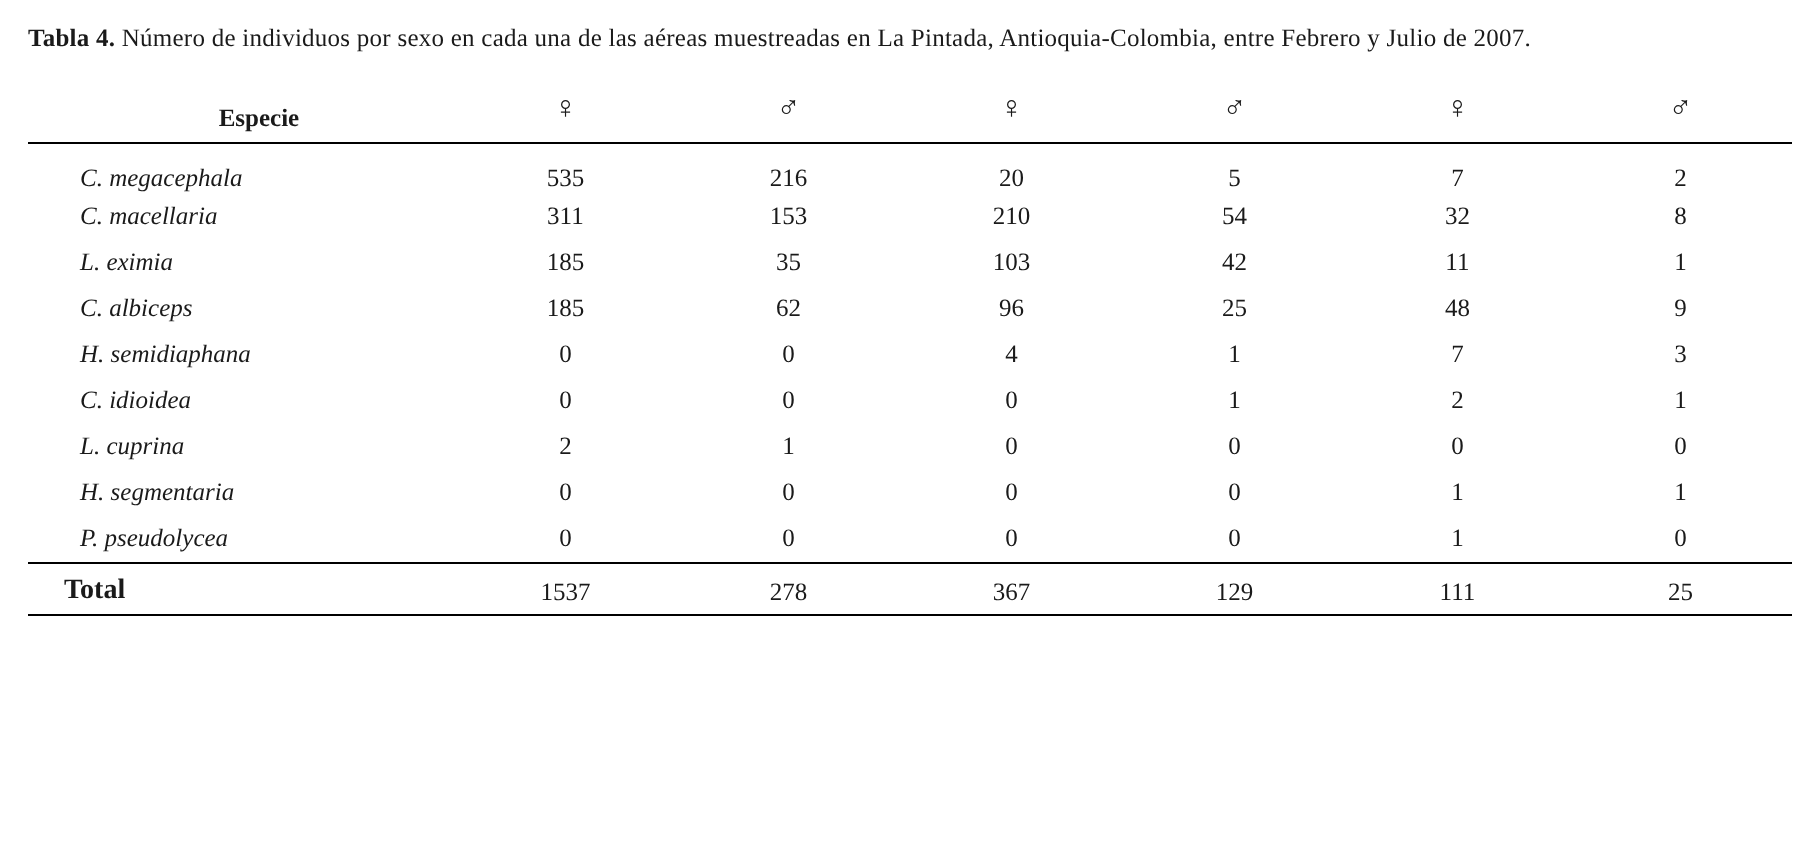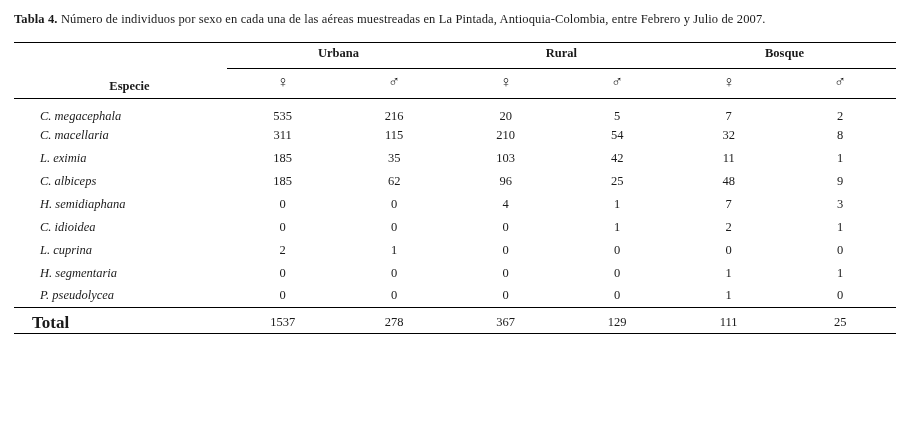--- a/index.html
+++ b/index.html
@@ -104,21 +104,21 @@
     text-align: center;
     font-size: 12.5px;
   }
   tfoot tr {
     height: 26px;
   }
   tfoot td.total-label {
     text-align: left;
     padding-left: 18px;
     font-weight: bold;
-    font-size: 17px;
+    font-size: 14px;
     padding-top: 4px;
   }
   tfoot td.num {
     padding-top: 4px;
   }
 </style>
 </head>
 <body>
 
 <div class="page">
@@ -132,26 +132,20 @@
     <colgroup>
       <col class="c-especie">
       <col class="c-num">
         <col class="c-num">
       <col class="c-num">
         <col class="c-num">
       <col class="c-num">
         <col class="c-num">
     </colgroup>
     <thead>
-      <tr class="grp-head rule-top">
-        <th class="blank"></th>
-        <th class="grp" colspan="2">Urbana</th>
-        <th class="grp" colspan="2">Rural</th>
-        <th class="grp" colspan="2">Bosque</th>
-      </tr>
       <tr class="sex-head rule-thin-bottom">
         <th class="especie-label">Especie</th>
         <th class="sex">♀</th>
         <th class="sex">♂</th>
         <th class="sex">♀</th>
         <th class="sex">♂</th>
         <th class="sex">♀</th>
         <th class="sex">♂</th>
       </tr>
     </thead>
@@ -161,21 +155,21 @@
         <td class="num">535</td>
         <td class="num">216</td>
         <td class="num">20</td>
         <td class="num">5</td>
         <td class="num">7</td>
         <td class="num">2</td>
       </tr>
       <tr>
         <td class="species">C. macellaria</td>
         <td class="num">311</td>
-        <td class="num">115</td>
+        <td class="num">153</td>
         <td class="num">210</td>
         <td class="num">54</td>
         <td class="num">32</td>
         <td class="num">8</td>
       </tr>
       <tr>
         <td class="species">L. eximia</td>
         <td class="num">185</td>
         <td class="num">35</td>
         <td class="num">103</td>

